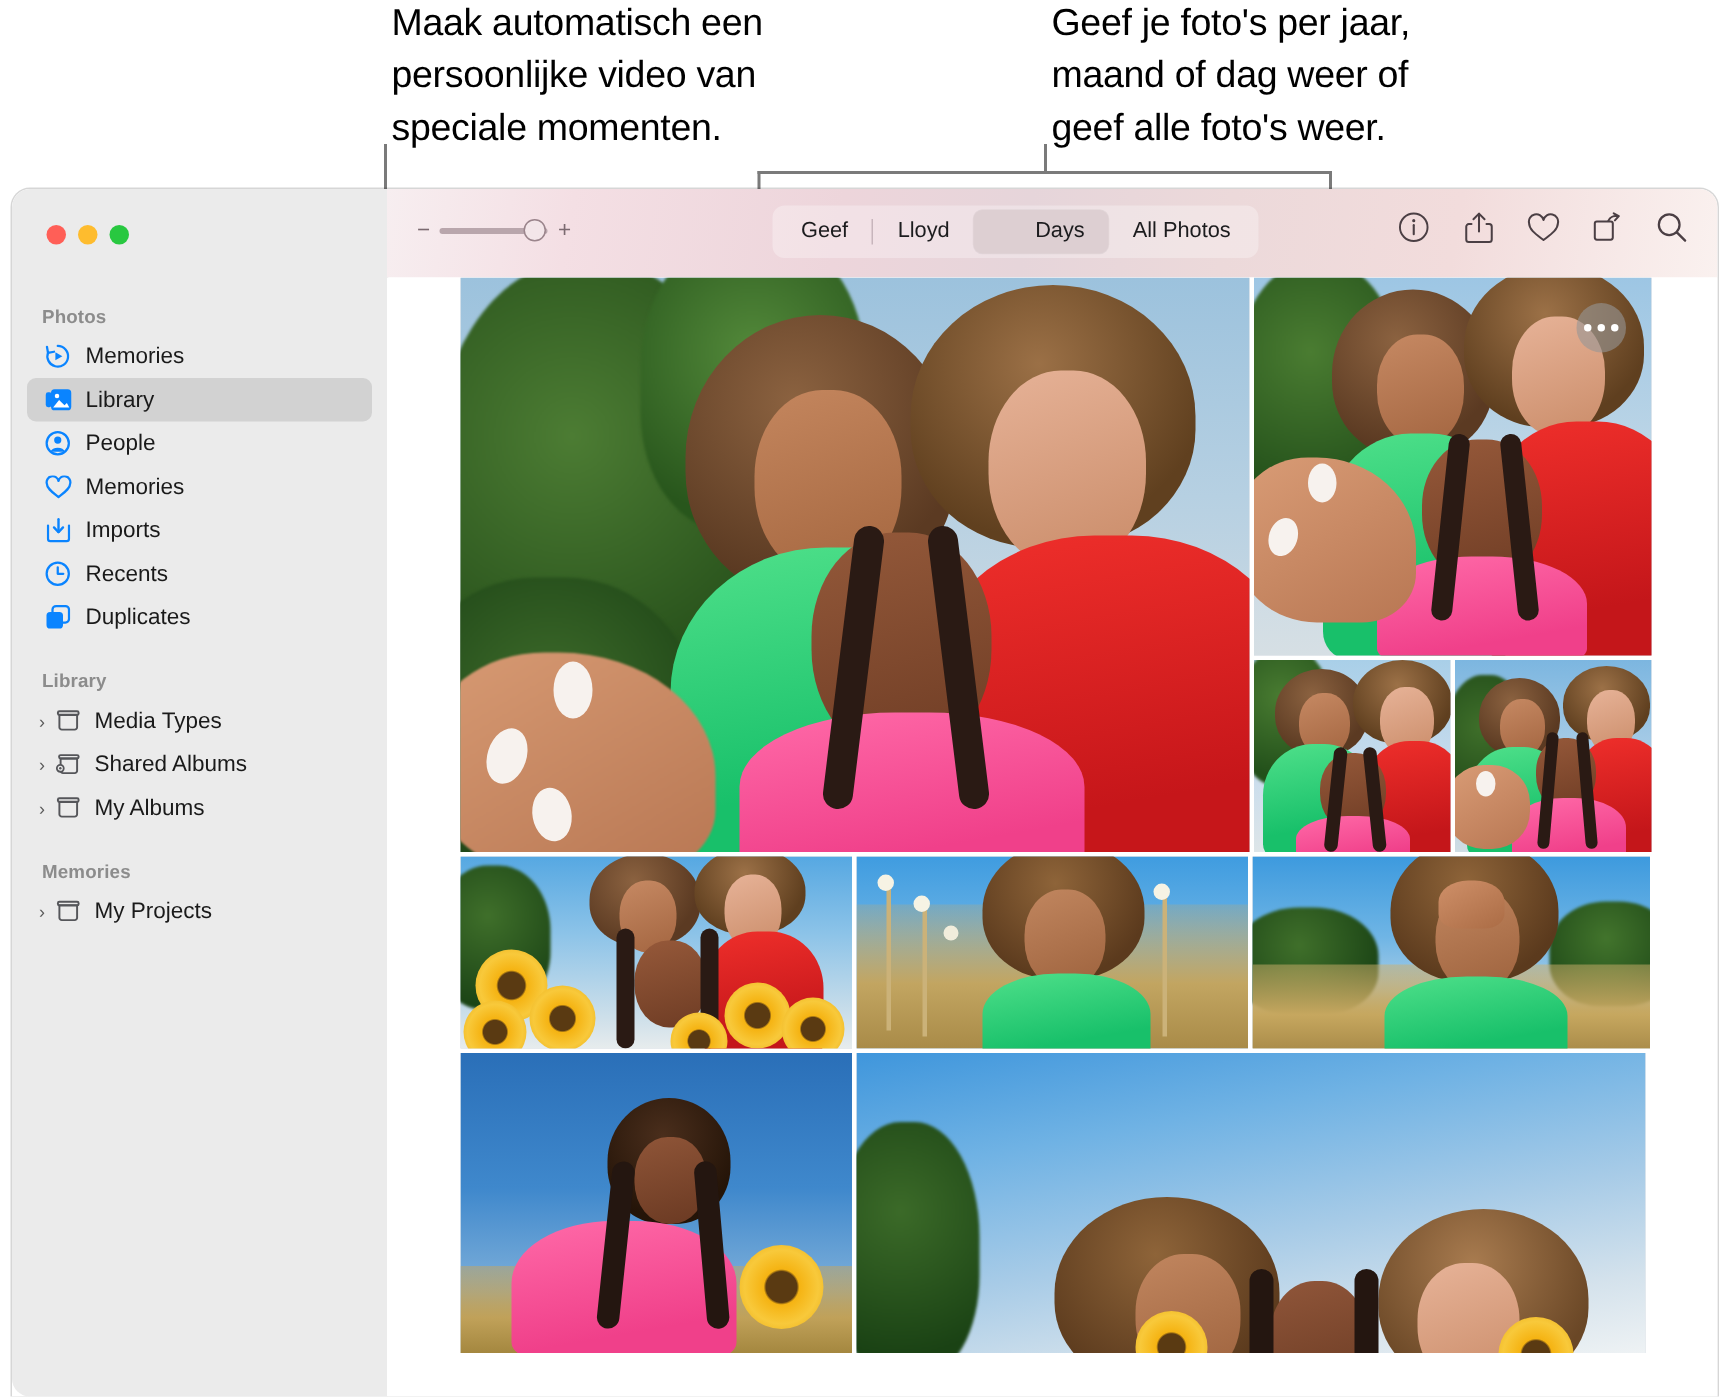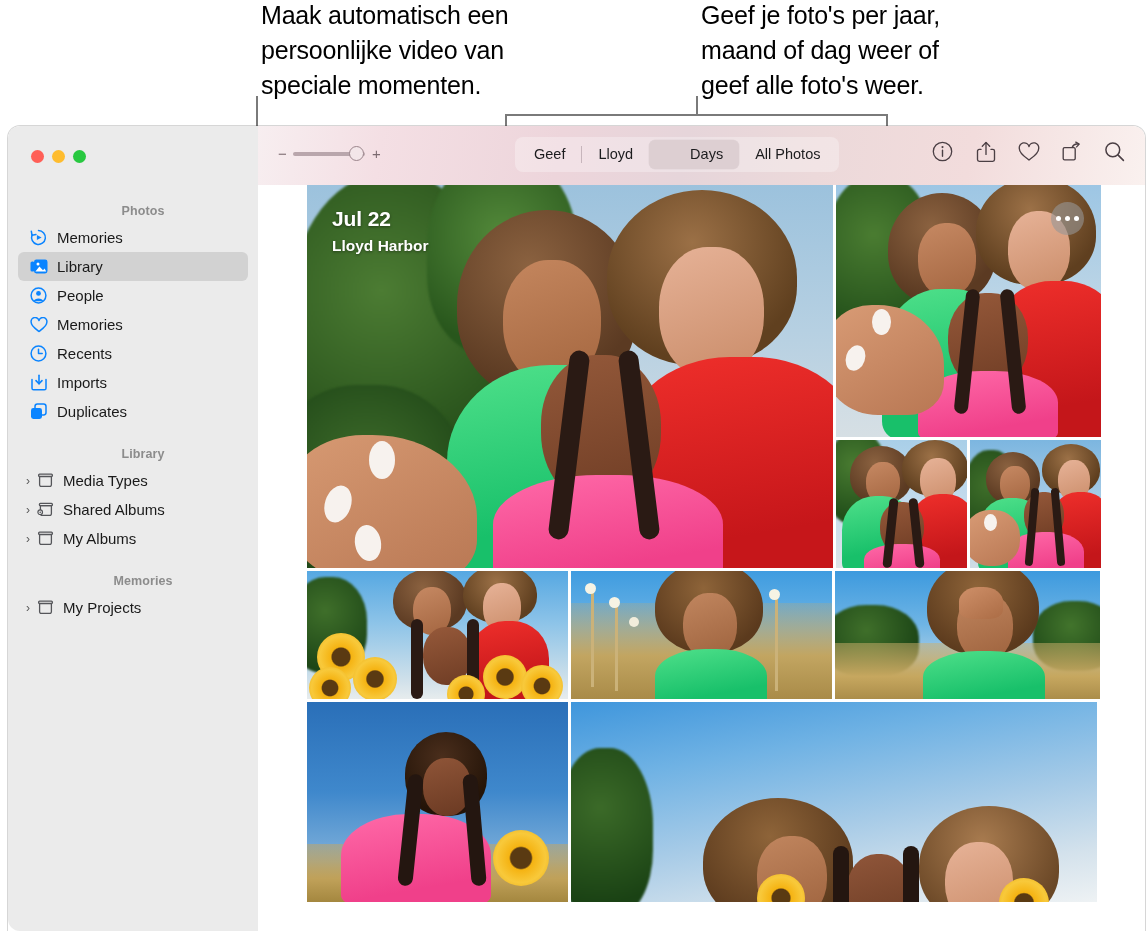--- a/index.html
+++ b/index.html
@@ -58,21 +58,21 @@
   }
   #traffic-lights{
     position:absolute;left:23px;top:24px;
     display:flex;gap:8px;
   }
   .light{width:13px;height:13px;border-radius:50%;}
   #light-close{background:#ff5f57;}
   #light-min{background:#febc2e;}
   #light-max{background:#28c840;}
 
-  #sidebar-scroll{ position:absolute; left:0; top:72px; width:250px;text-align:center; }
+  #sidebar-scroll{ position:absolute; left:0; top:72px; width:250px; }
 
   .section-header{
     font-size:12.5px;font-weight:bold;color:#8c8c8c;
     padding:6px 0 5px 20px;letter-spacing:0.1px;
   }
   .nav-item{
     display:flex;align-items:center;
     height:29px;margin:0 10px;
     border-radius:6px;padding-left:11px;
     box-sizing:border-box;
@@ -268,37 +268,37 @@
         <span class="nav-ico">
           <svg width="18" height="16" viewBox="0 0 18 16">
             <path d="M9 14.4 C5.2 11.4 1.2 8.8 1.2 5.4 A3.9 3.9 0 0 1 9 3.6 A3.9 3.9 0 0 1 16.8 5.4 C16.8 8.8 12.8 11.4 9 14.4 Z" fill="none" stroke="#0a84ff" stroke-width="1.5" stroke-linejoin="round"></path>
           </svg>
         </span>
         <span class="nav-label">Memories</span>
       </div>
 
       <div class="nav-item">
         <span class="nav-ico">
-          <svg width="17" height="17" viewBox="0 0 17 17">
-            <circle cx="8.5" cy="8.5" r="7.4" fill="none" stroke="#0a84ff" stroke-width="1.5"></circle>
-            <path d="M8.5 4.2 V8.5 H12.2" fill="none" stroke="#0a84ff" stroke-width="1.5" stroke-linecap="round" stroke-linejoin="round"></path>
-          </svg>
-        </span>
-        <span class="nav-label">Recents</span>
-      </div>
-
-      <div class="nav-item">
-        <span class="nav-ico">
           <svg width="16" height="17" viewBox="0 0 16 17">
             <path d="M1 5.4 V14.2 A1.6 1.6 0 0 0 2.6 15.8 H13.4 A1.6 1.6 0 0 0 15 14.2 V5.4" fill="none" stroke="#0a84ff" stroke-width="1.5" stroke-linecap="round"></path>
             <path d="M8 1.2 V9.6" stroke="#0a84ff" stroke-width="1.6" stroke-linecap="round"></path>
             <path d="M5 6.6 L8 9.8 L11 6.6" fill="none" stroke="#0a84ff" stroke-width="1.6" stroke-linecap="round" stroke-linejoin="round"></path>
           </svg>
         </span>
         <span class="nav-label">Imports</span>
+      </div>
+
+      <div class="nav-item">
+        <span class="nav-ico">
+          <svg width="17" height="17" viewBox="0 0 17 17">
+            <circle cx="8.5" cy="8.5" r="7.4" fill="none" stroke="#0a84ff" stroke-width="1.5"></circle>
+            <path d="M8.5 4.2 V8.5 H12.2" fill="none" stroke="#0a84ff" stroke-width="1.5" stroke-linecap="round" stroke-linejoin="round"></path>
+          </svg>
+        </span>
+        <span class="nav-label">Recents</span>
       </div>
 
       <div class="nav-item">
         <span class="nav-ico">
           <svg width="17" height="17" viewBox="0 0 17 17">
             <rect x="5" y="1" width="11" height="11" rx="2.4" fill="none" stroke="#0a84ff" stroke-width="1.5"></rect>
             <rect x="1" y="5" width="11" height="11" rx="2.4" fill="#0a84ff"></rect>
           </svg>
         </span>
         <span class="nav-label">Duplicates</span>
@@ -437,24 +437,20 @@
             <div class="face" style="left:234px;top:170px;width:120px;height:150px;background:linear-gradient(165deg,#94593a,#6e3c24);z-index:3;"></div>
             <div class="body" style="left:186px;top:290px;width:230px;height:110px;background:linear-gradient(170deg,#ff6aa8,#f0408a 75%);z-index:3;"></div>
             <div style="position:absolute;left:252px;top:165px;width:20px;height:190px;background:#2a1a14;border-radius:10px;transform:rotate(7deg);z-index:4;"></div>
             <div style="position:absolute;left:322px;top:165px;width:20px;height:190px;background:#2a1a14;border-radius:10px;transform:rotate(-7deg);z-index:4;"></div>
 
             <div style="position:absolute;left:-20px;top:250px;width:190px;height:150px;background:linear-gradient(150deg,#d79a73,#b87753);border-radius:40% 55% 30% 45%;filter:blur(0.7px);z-index:5;"></div>
             <div style="position:absolute;left:62px;top:256px;width:26px;height:38px;background:#f7f2ee;border-radius:50%;z-index:6;"></div>
             <div style="position:absolute;left:18px;top:300px;width:26px;height:38px;background:#f7f2ee;border-radius:50%;transform:rotate(18deg);z-index:6;"></div>
             <div style="position:absolute;left:48px;top:340px;width:26px;height:36px;background:#f7f2ee;border-radius:50%;transform:rotate(-10deg);z-index:6;"></div>
           </div>
-          <div class="date-overlay">
-            <div id="overlay-date">Jul 22</div>
-            <div id="overlay-place">Lloyd Harbor</div>
-          </div>
         </div>
 
         <div style="display:flex;flex-direction:column;gap:3px;">
 
           <div class="cell" style="width:265px;height:252px;">
             <div class="ph" style="background:linear-gradient(180deg,#9dc6e4 0%,#bcd5e6 45%,#d6dfe4 100%);">
               <div class="tree" style="left:-12px;top:-10px;width:110px;height:170px;background:radial-gradient(circle at 45% 35%,#4a7c31,#23501a 76%);"></div>
               <div class="hairA" style="left:52px;top:8px;width:108px;height:112px;"></div>
               <div class="face" style="left:82px;top:38px;width:58px;height:74px;background:linear-gradient(160deg,#c68963,#a36540);"></div>
               <div class="body" style="left:46px;top:104px;width:130px;height:150px;background:linear-gradient(170deg,#4fe08a,#18c06a 70%);"></div>

